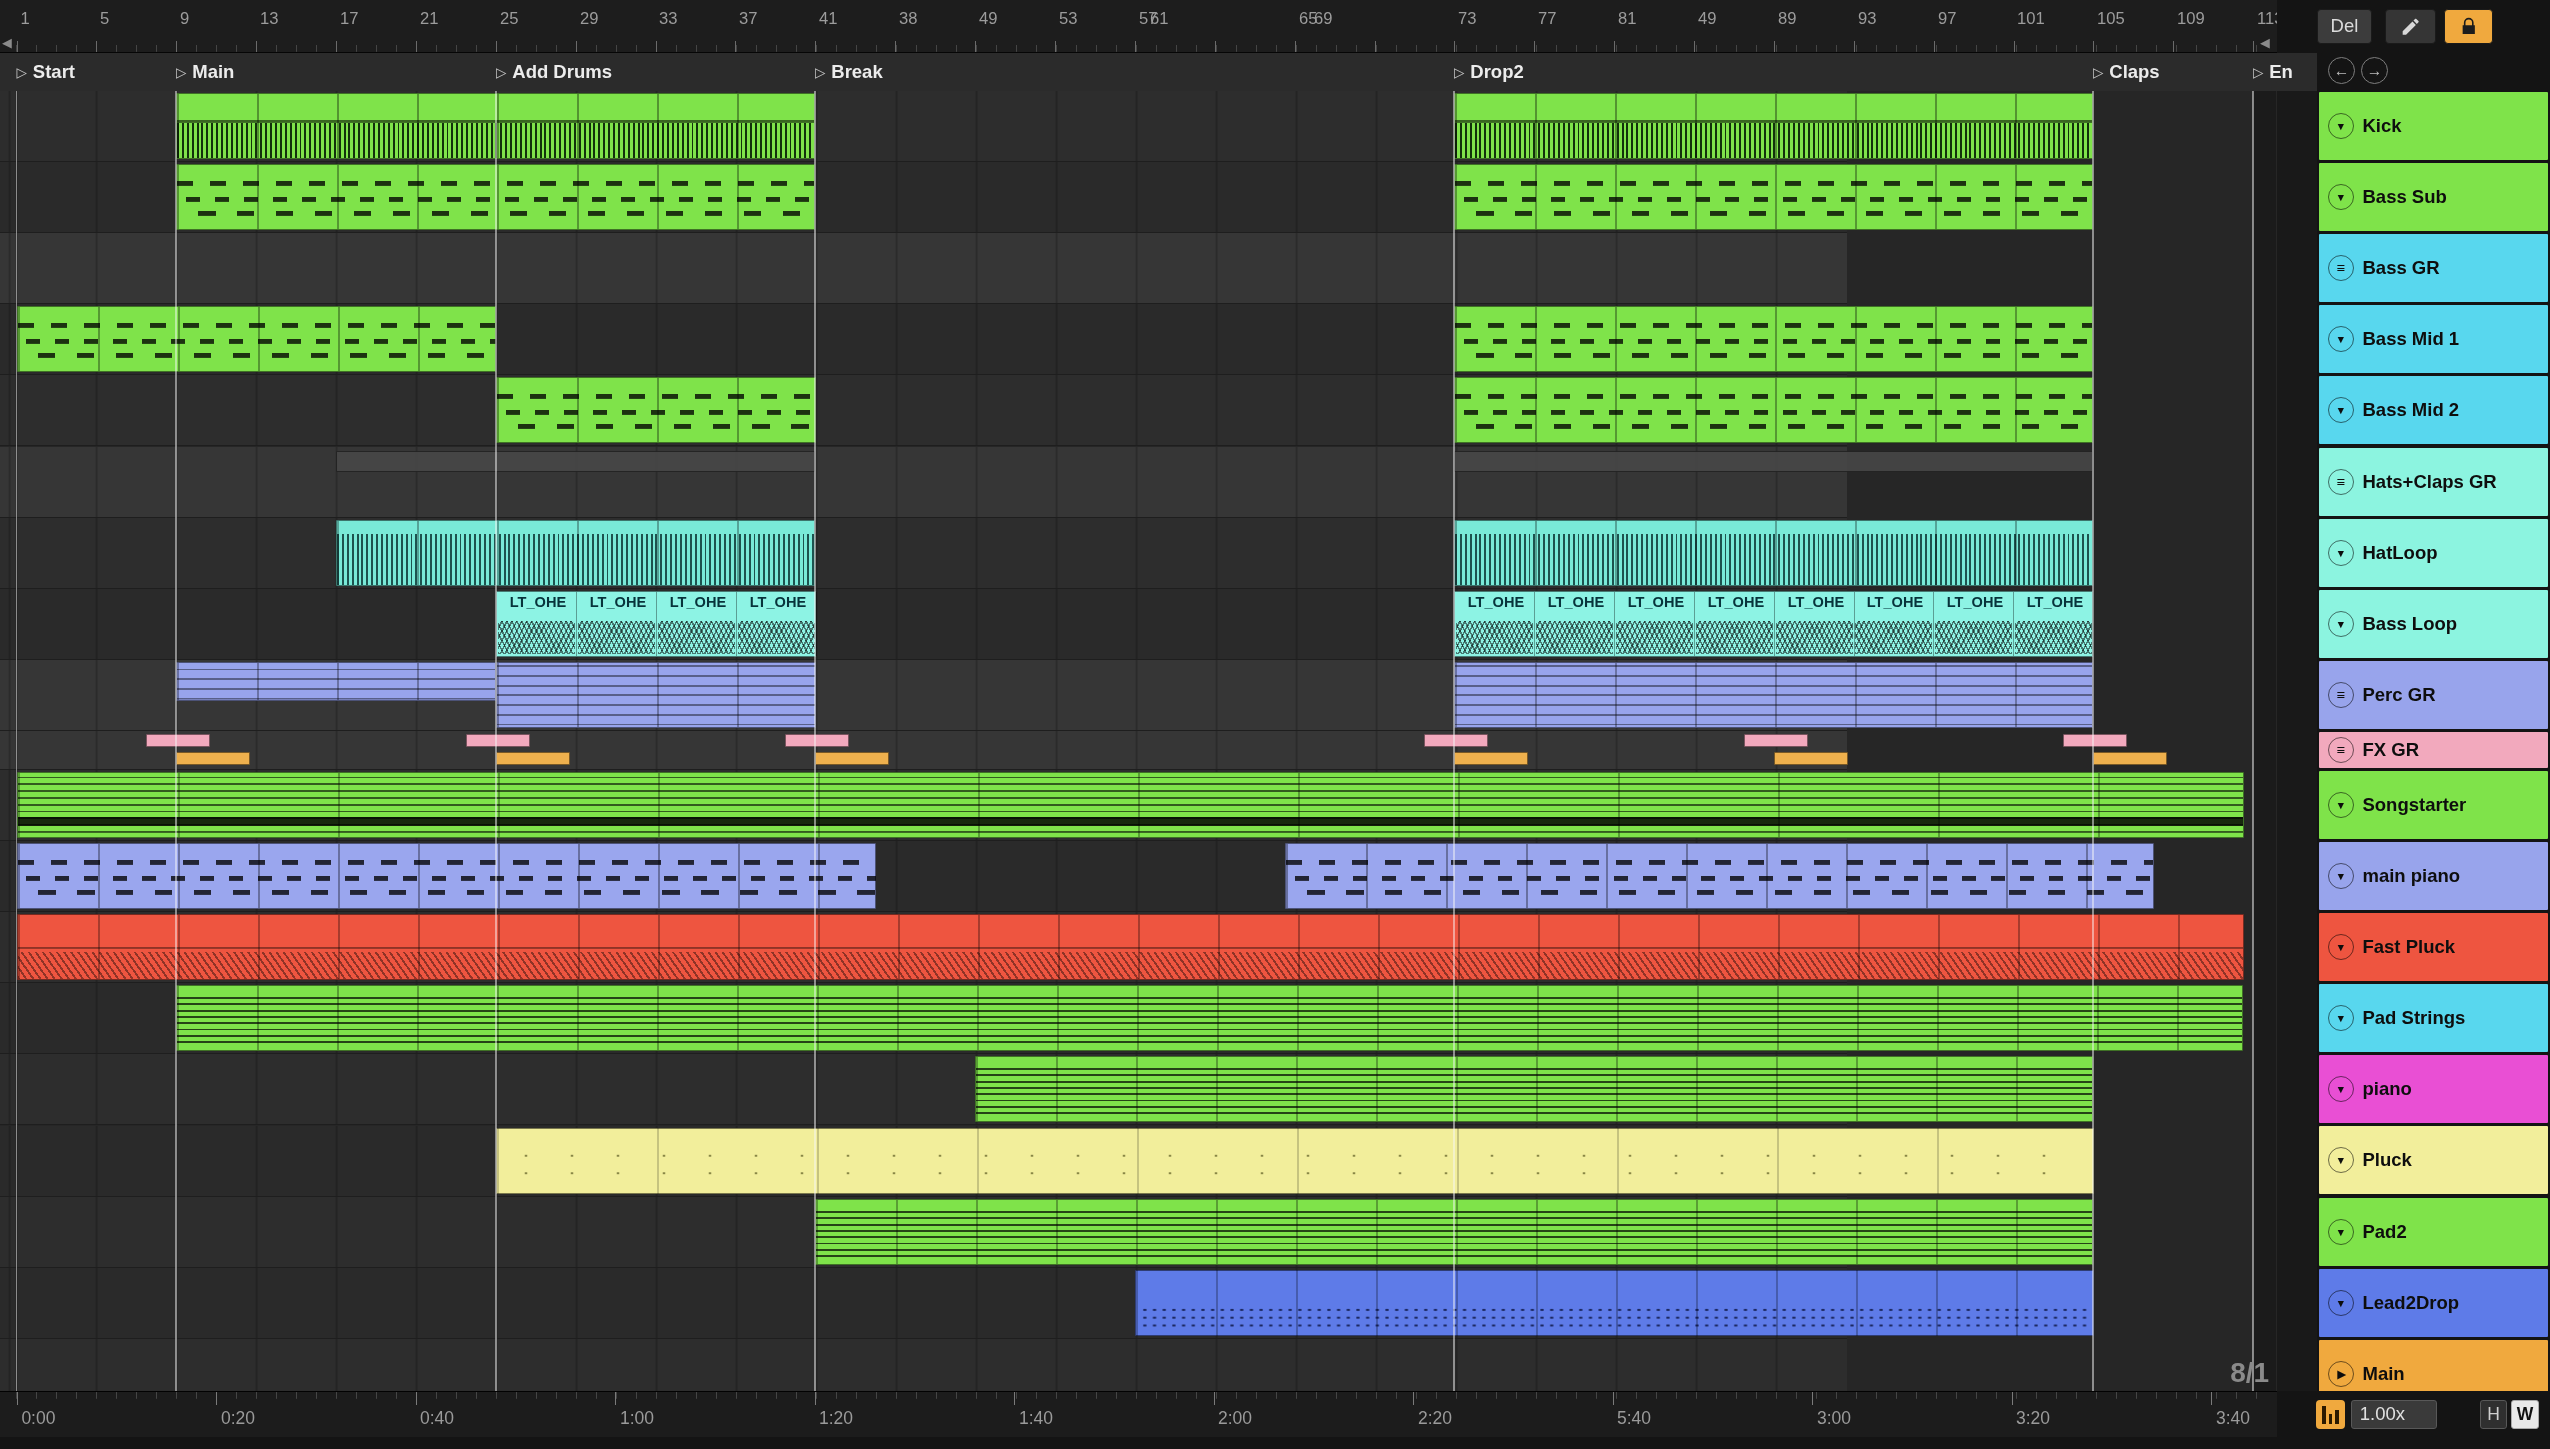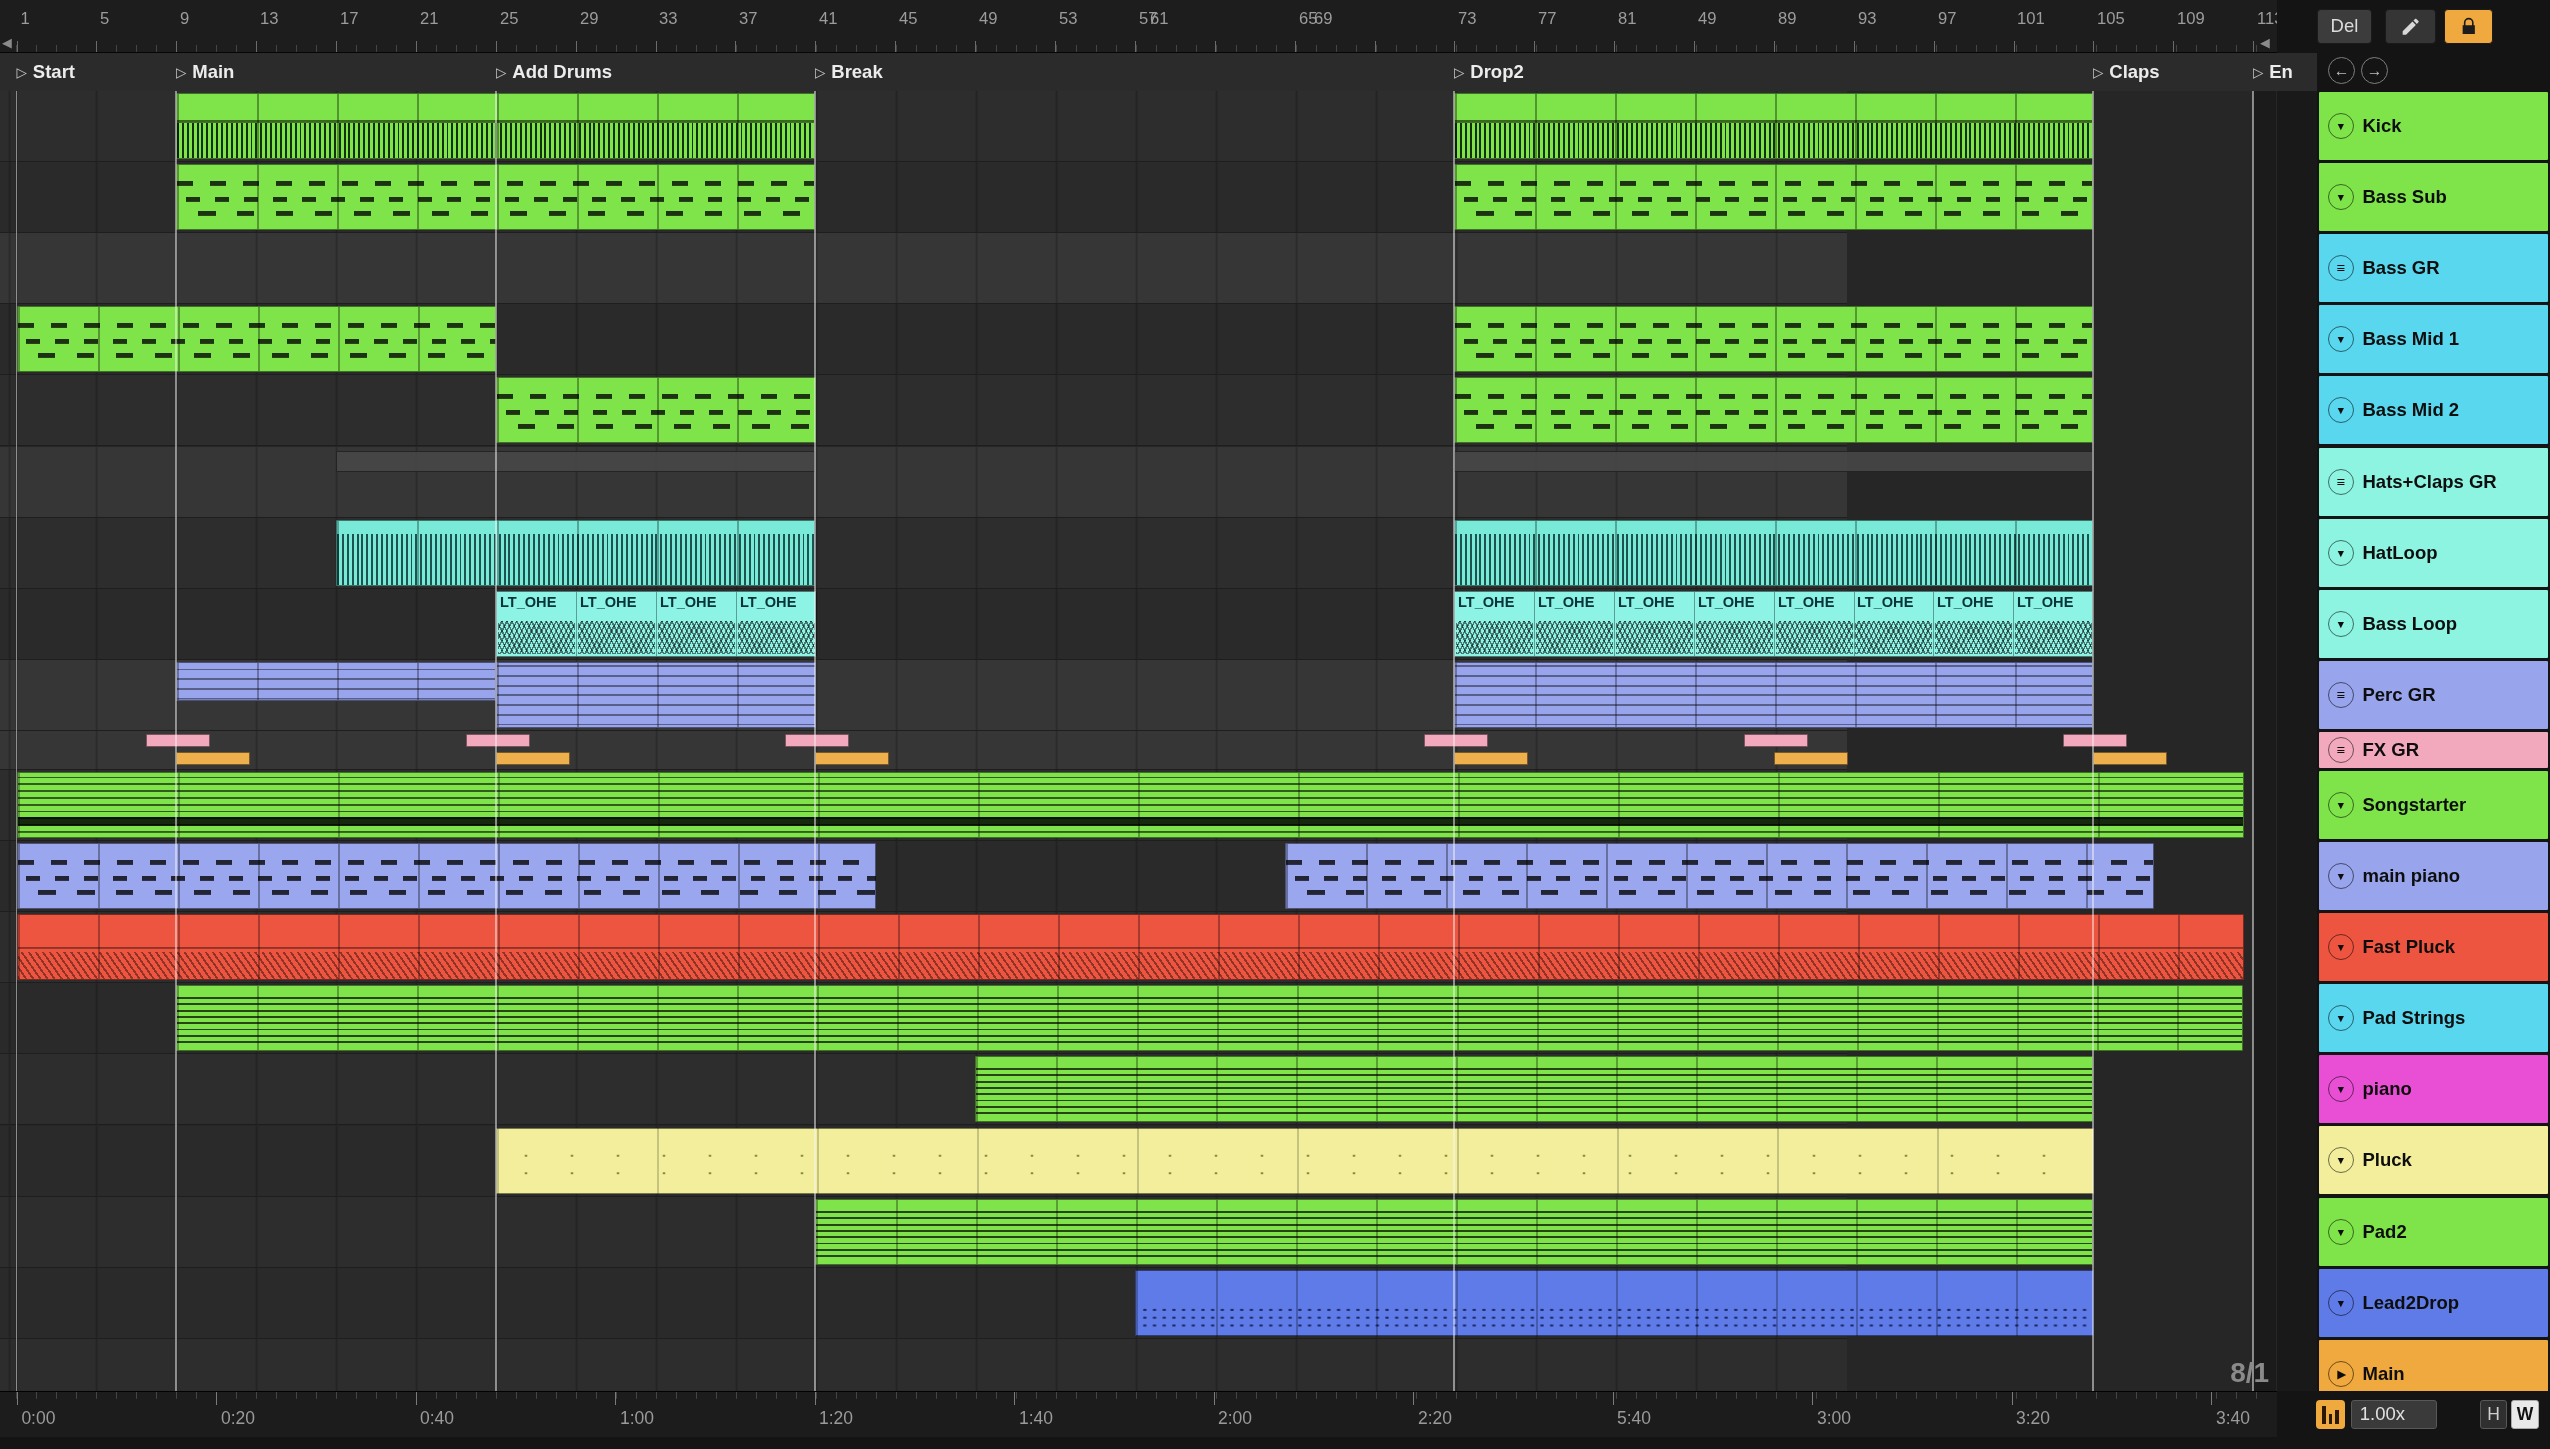--- a/index.html
+++ b/index.html
@@ -31,21 +31,21 @@
   .locator .loc-label{color:#ececec;font-size:18.5px;font-weight:bold;}
   .navcircle{position:absolute;width:27px;height:27px;border-radius:50%;border:1.9px solid #7d7d7d;background:transparent;
     color:#bdbdbd;font-size:15.6px;line-height:23.4px;text-align:center;padding:0;z-index:9;font-family:inherit;}
   #nav-back{left:2328px;top:57px;}
   #nav-fwd{left:2361px;top:57px;}
 
   
   #arrangement{position:absolute;left:0;top:91px;width:2277px;height:1300px;overflow:hidden;background:#262626;}
   .lane{position:absolute;left:0;width:1847px;box-sizing:border-box;border-bottom:1.9px solid #1e1e1e;
     background-image:repeating-linear-gradient(90deg,rgba(0,0,0,.20) 0 1.9px,transparent 1.9px 80px);
-    background-position:15.6px 0;}
+    background-position:15.6px 0;text-align:center;}
   .clip{position:absolute;box-sizing:border-box;border:1px solid rgba(0,0,0,.5);border-radius:1px;z-index:2;}
   .loc-line{position:absolute;top:0;bottom:0;width:1.9px;background:rgba(245,245,245,.5);z-index:5;}
   #after-end{position:absolute;top:0;bottom:0;left:2253px;width:23.4px;background:rgba(0,0,0,.28);z-index:1;}
   #loop-len{position:absolute;right:7.8px;top:1266px;font-size:28px;font-weight:600;color:#8a8a8a;z-index:6;}
 
   
   .p-kick{background-image:
     repeating-linear-gradient(90deg,rgba(0,0,0,.35) 0 1.9px,transparent 1.9px 80px),
     linear-gradient(rgba(0,0,0,.55),rgba(0,0,0,.55)),
     repeating-linear-gradient(90deg,rgba(6,30,4,.9) 0 1.9px,transparent 1.9px 4.9px);
@@ -147,21 +147,21 @@
       <span class="bar-num" style="left: 500px;">25</span>
       <div class="bar-tick" style="left: 576px;"></div>
       <span class="bar-num" style="left: 580px;">29</span>
       <div class="bar-tick" style="left: 656px;"></div>
       <span class="bar-num" style="left: 659px;">33</span>
       <div class="bar-tick" style="left: 735px;"></div>
       <span class="bar-num" style="left: 739px;">37</span>
       <div class="bar-tick" style="left: 815px;"></div>
       <span class="bar-num" style="left: 819px;">41</span>
       <div class="bar-tick" style="left: 895px;"></div>
-      <span class="bar-num" style="left: 899px;">45</span>
+      <span class="bar-num" style="left: 899px;">38</span>
       <div class="bar-tick" style="left: 975px;"></div>
       <span class="bar-num" style="left: 979px;">49</span>
       <div class="bar-tick" style="left: 1055px;"></div>
       <span class="bar-num" style="left: 1059px;">53</span>
       <div class="bar-tick" style="left: 1135px;"></div>
       <span class="bar-num" style="left: 1139px;">57</span>
       <div class="bar-tick" style="left: 1215px;"></div>
       <span class="bar-num" style="left: 1150px;">61</span>
       <div class="bar-tick" style="left: 1295px;"></div>
       <span class="bar-num" style="left: 1299px;">65</span>

